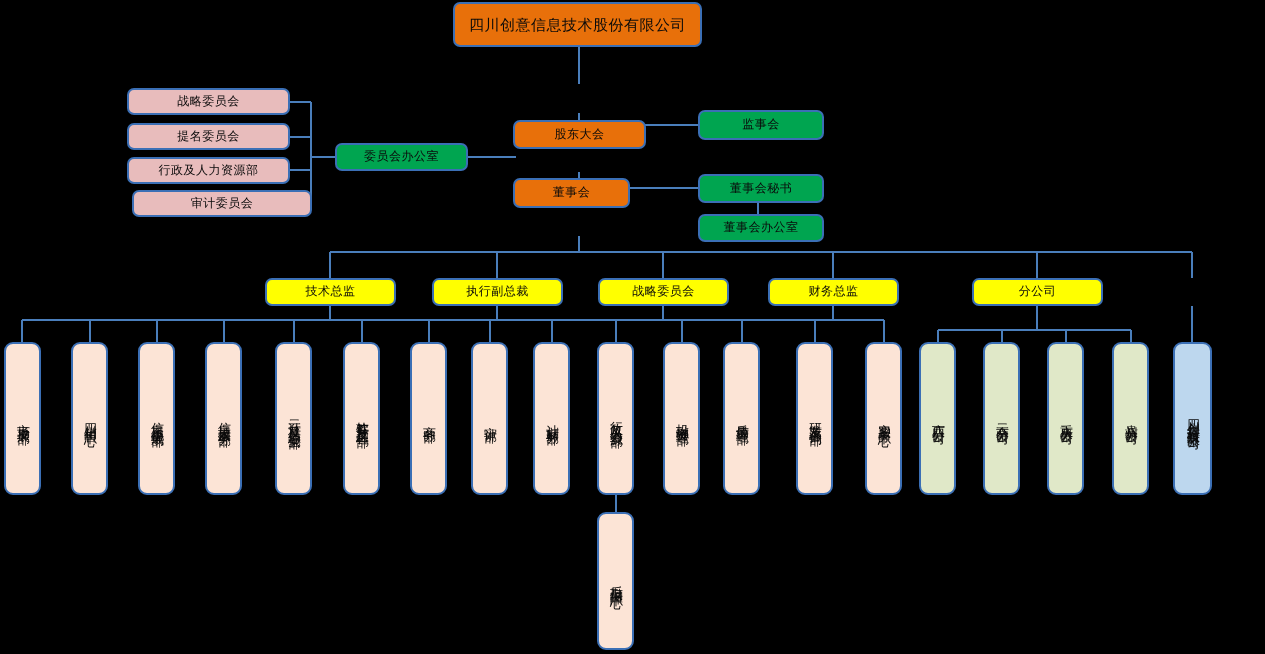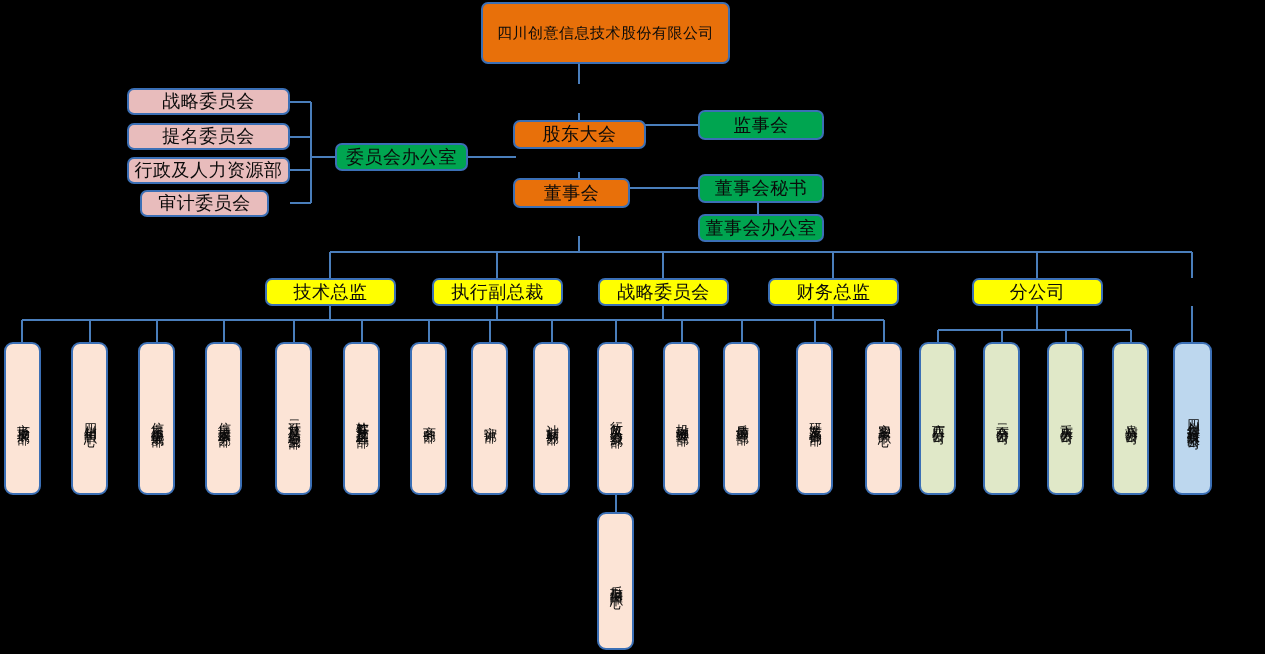--- a/index.html
+++ b/index.html
@@ -26,21 +26,21 @@
   .node {
     position: absolute;
     box-sizing: border-box;
     border: 2px solid #3b6fb5;
     border-radius: 7px;
     display: flex;
     align-items: center;
     justify-content: center;
     text-align: center;
     color: #0a0a0a;
-    font-size: 18px;
+    font-size: 12px;
     line-height: 1.15;
     letter-spacing: 0.5px;
     z-index: 3;
   }
   .node.vert {
     writing-mode: vertical-rl;
     text-orientation: upright;
     letter-spacing: 2px;
     border-radius: 9px;
     font-size: 13px;
@@ -119,39 +119,39 @@
       <path d="M1002 330 L1002 342"></path>
       <path d="M1066 330 L1066 342"></path>
       <path d="M1131 330 L1131 342"></path>
 
       <path d="M1192 306 L1192 342"></path>
 
       <path d="M616 495 L616 512"></path>
     </g>
   </svg>
 
-  <div class="node c-root" style="left:481px; top:2px; width:249px; height:62px;">四川创意信息技术股份有限公司</div>
+  <div class="node c-root" style="left:453px; top:2px; width:249px; height:45px;">四川创意信息技术股份有限公司</div>
 
   <div class="node c-orange" style="left:513px; top:84px; width:133px; height:29px;">股东大会</div>
 
   <div class="node c-orange" style="left:513px; top:142px; width:117px; height:30px;">董事会</div>
 
 
   <div class="node c-green" style="left:698px; top:110px; width:126px; height:30px;">监事会</div>
 
   <div class="node c-green" style="left:698px; top:174px; width:126px; height:29px;">董事会秘书</div>
 
   <div class="node c-green" style="left:698px; top:214px; width:126px; height:28px;">董事会办公室</div>
 
   <div class="node c-green" style="left:335px; top:143px; width:133px; height:28px;">委员会办公室</div>
 
   <div class="node c-pink" style="left:127px; top:88px; width:163px; height:27px;">战略委员会</div>
   <div class="node c-pink" style="left:127px; top:123px; width:163px; height:27px;">提名委员会</div>
   <div class="node c-pink" style="left:127px; top:157px; width:163px; height:27px;">行政及人力资源部</div>
-  <div class="node c-pink" style="left:140px; top:190px; width:129px; height:27px;">审计委员会</div>
+  <div class="node c-pink" style="left:132px; top:190px; width:180px; height:27px;">审计委员会</div>
 
   <div class="node c-yellow" style="left:265px; top:278px; width:131px; height:28px;">技术总监</div>
   <div class="node c-yellow" style="left:432px; top:278px; width:131px; height:28px;">执行副总裁</div>
   <div class="node c-yellow" style="left:598px; top:278px; width:131px; height:28px;">战略委员会</div>
   <div class="node c-yellow" style="left:768px; top:278px; width:131px; height:28px;">财务总监</div>
   <div class="node c-yellow" style="left:972px; top:278px; width:131px; height:28px;">分公司</div>
 
   <div class="node vert c-peach" style="left:4px; top:342px; width:37px; height:153px;">市场发展部</div>
   <div class="node vert c-peach" style="left:71px; top:342px; width:37px; height:153px;">四川销售中心</div>
   <div class="node vert c-peach" style="left:138px; top:342px; width:37px; height:153px;">信息系统集成部</div>

